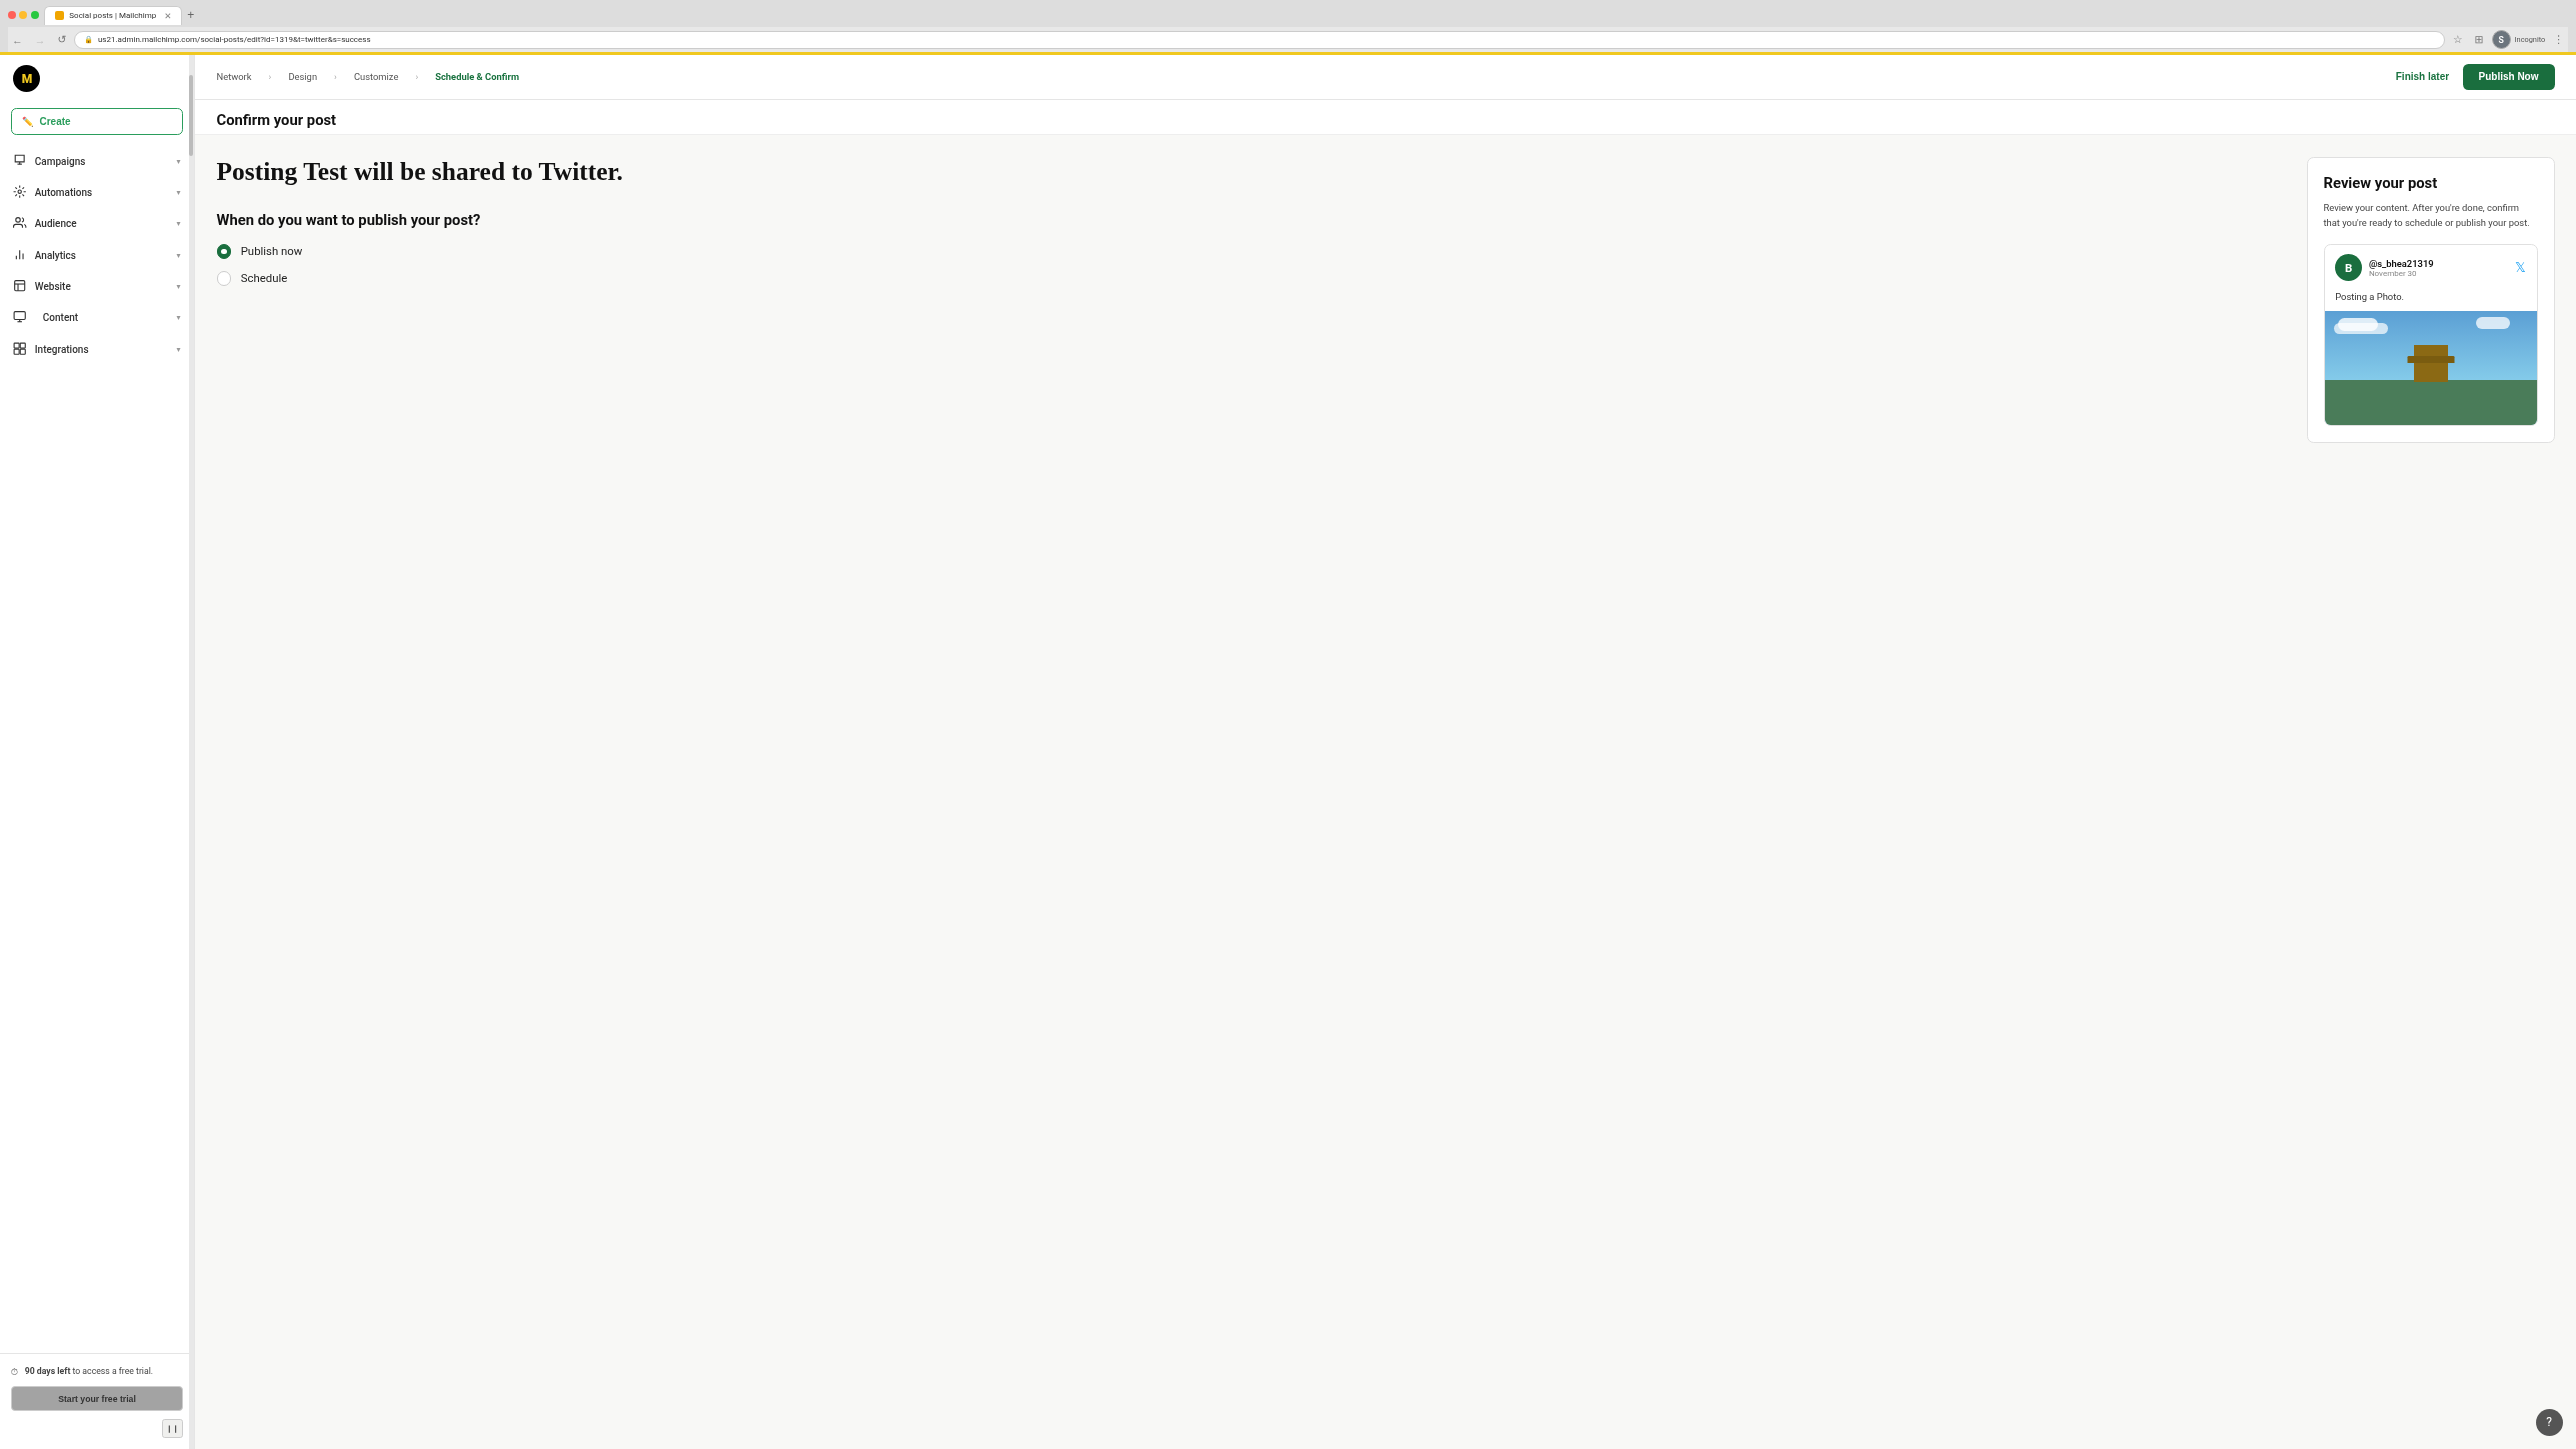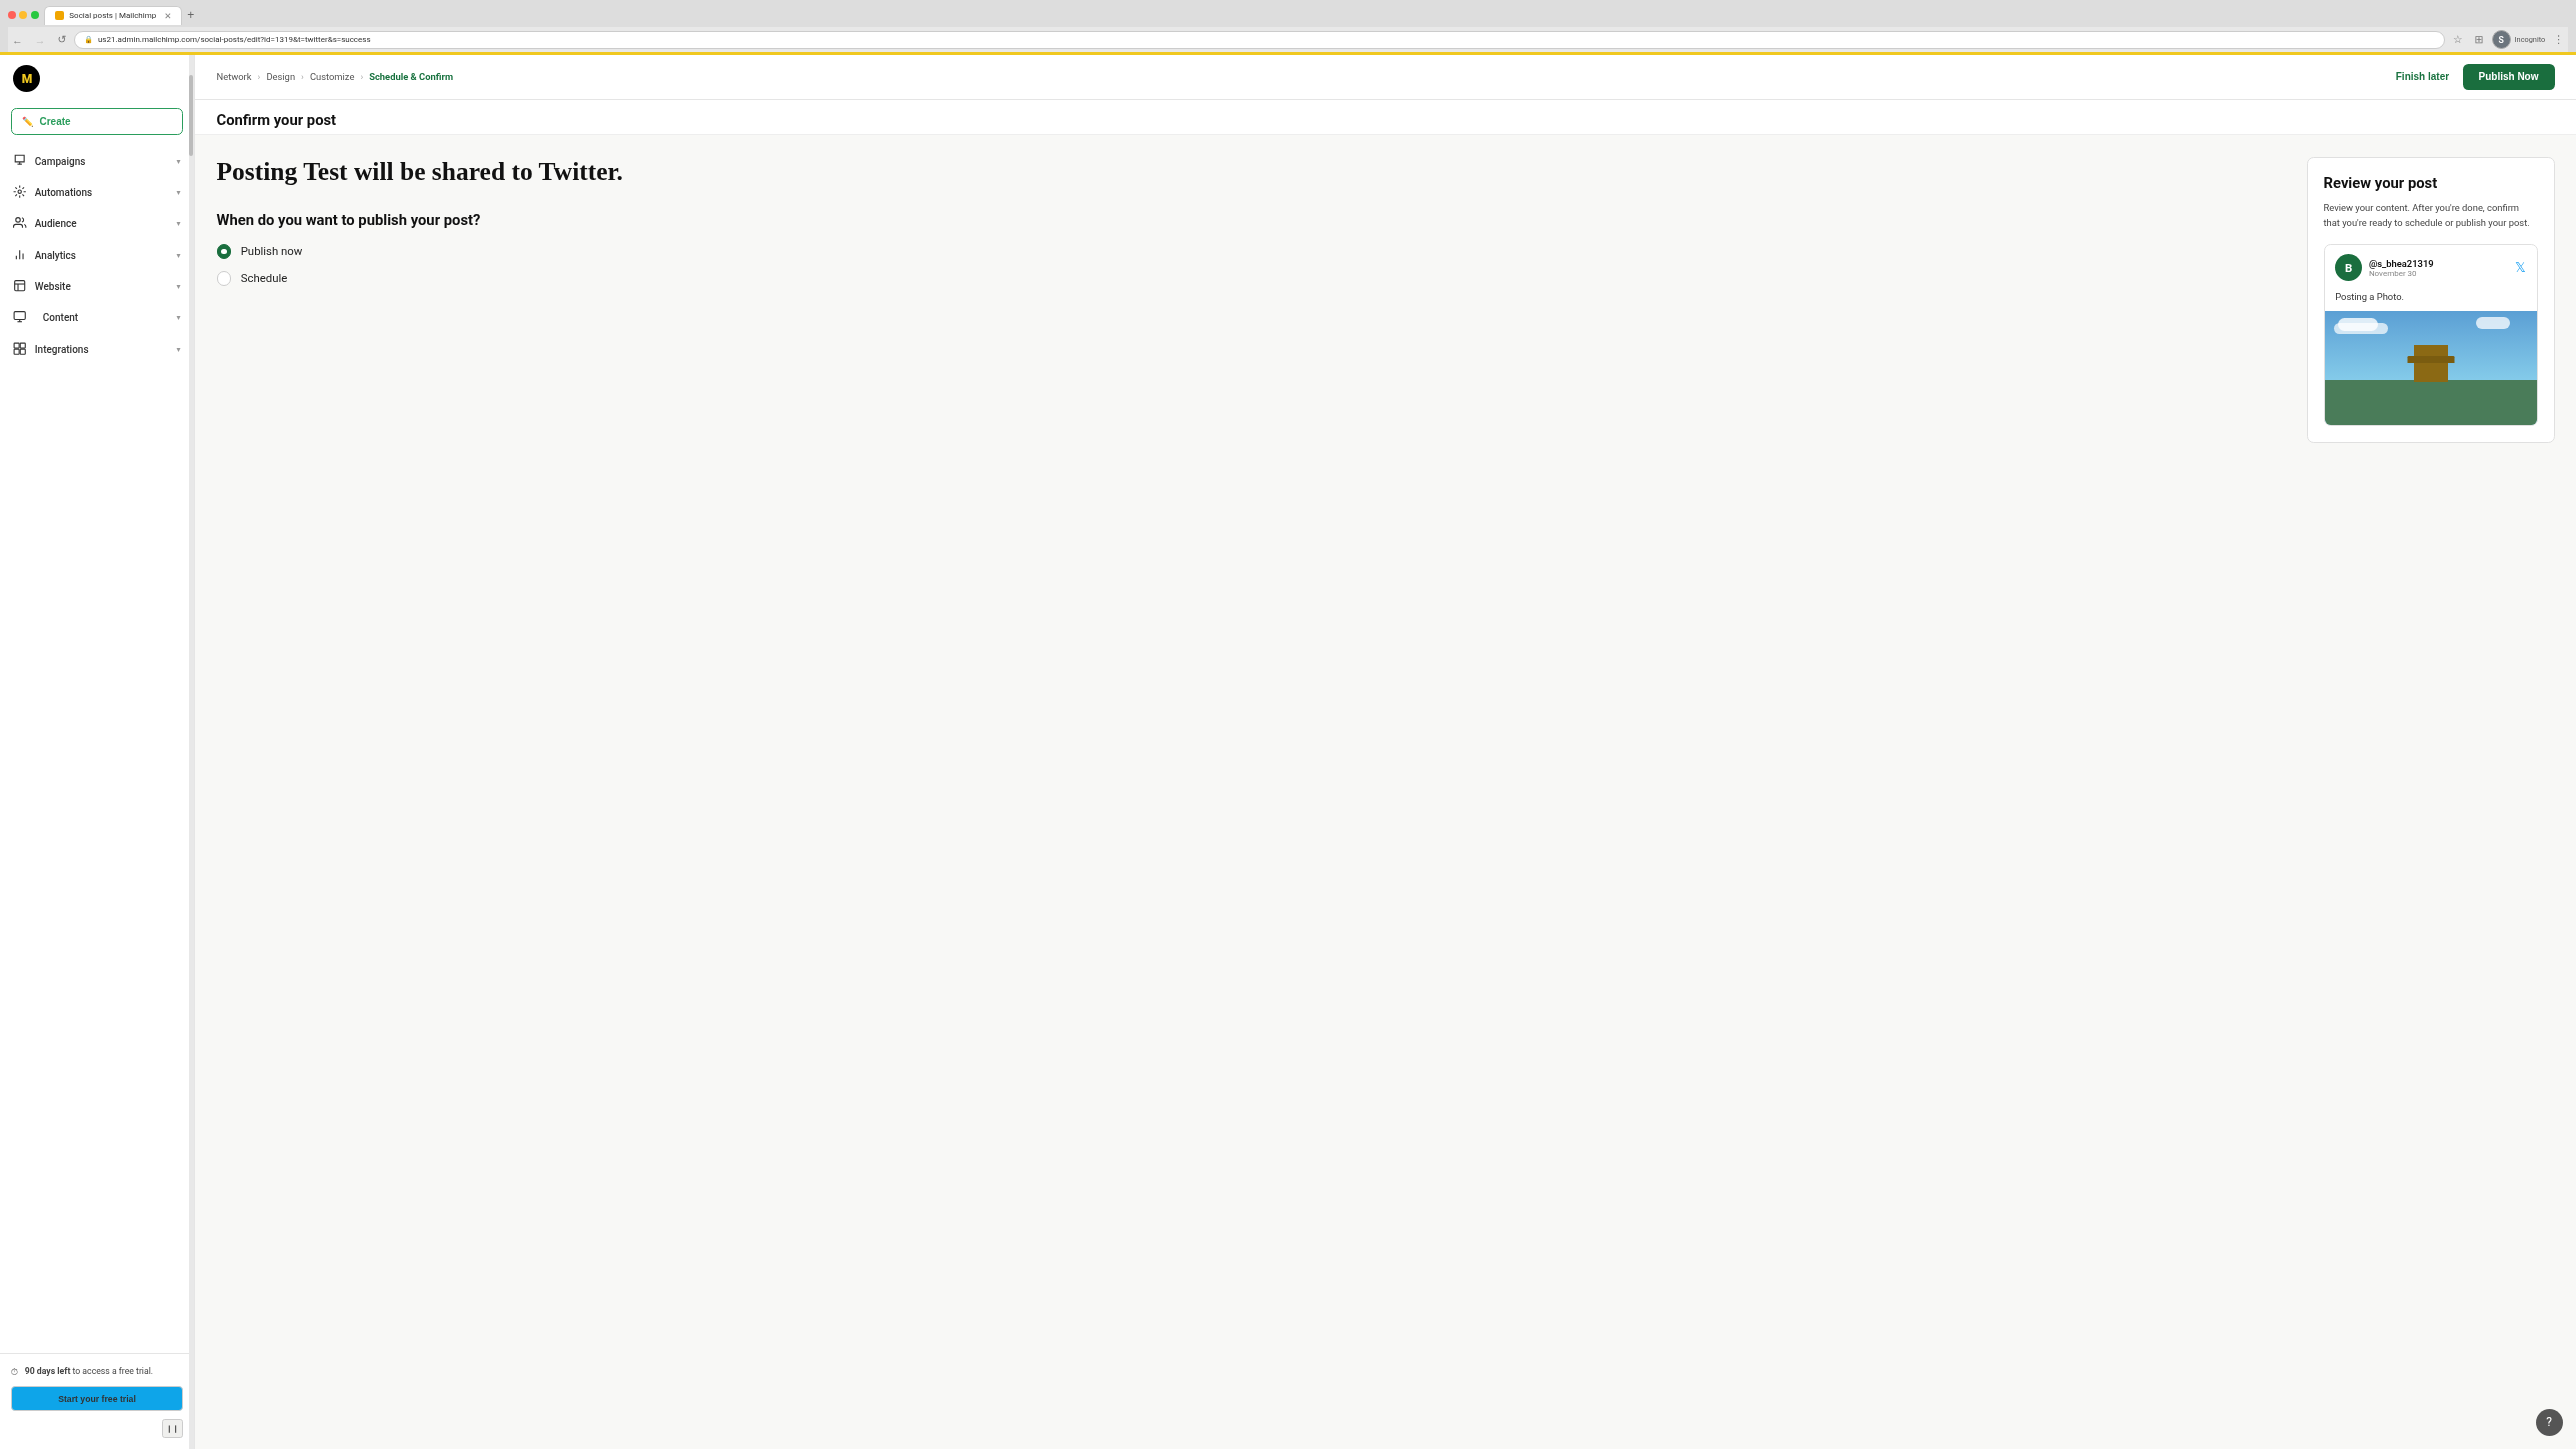--- a/index.html
+++ b/index.html
@@ -170,32 +170,32 @@
       </div>
     </nav>
 
     <div style="padding:10.7px; border-top:0.7px solid #e5e5e5; margin-top:auto;">
       <div style="display:flex; align-items:flex-start; gap:6.7px; margin-bottom:8px;">
         <span style="color:#555; font-size:9.4px; margin-top:1.3px;">⏱</span>
         <p style="font-size:8.7px; color:#444; line-height:1.5;">
           <strong>90 days left</strong><span> to access a free trial.</span>
         </p>
       </div>
-      <button style="width:100%; padding:6.7px; background:#0ea5e9; border:0.7px solid #ccc; border-radius:4px; font-size:8.7px; font-weight:600; color:#333; cursor:pointer;">Start your free trial</button>
+      <button style="width:100%; padding:6.7px; background:#a3a3a3; border:0.7px solid #ccc; border-radius:4px; font-size:8.7px; font-weight:600; color:#333; cursor:pointer;">Start your free trial</button>
       <div style="margin-top:8px; display:flex; justify-content:flex-end;">
         <button style="width:21.5px; height:19px; background:#f0f0ee; border:0.7px solid #ccc; border-radius:2.7px; cursor:pointer; color:#555; font-size:7.4px;">❙❙</button>
       </div>
     </div>
   </div>
 
   <div style="flex:1; display:flex; flex-direction:column; overflow:hidden; background:#f8f8f6;">
 
     <div style="background:#fff; border-bottom:0.7px solid #e5e5e5; padding:9.4px 21.5px; display:flex; align-items:center; justify-content:space-between;">
 
-      <nav style="display:flex; align-items:center; gap:6px; font-size:9.4px; color:#666;">
+      <nav style="display:flex; align-items:center; gap:17px; font-size:9.4px; color:#666;">
         <a style="color:#555; text-decoration:none; cursor:pointer;">Network</a>
         <span style="color:#aaa;">›</span>
         <a style="color:#555; text-decoration:none; cursor:pointer;">Design</a>
         <span style="color:#aaa;">›</span>
         <a style="color:#555; text-decoration:none; cursor:pointer;">Customize</a>
         <span style="color:#aaa;">›</span>
         <span style="color:#1a7340; font-weight:700;">Schedule &amp; Confirm</span>
       </nav>
 
       <div style="display:flex; align-items:center; gap:13.4px;">

